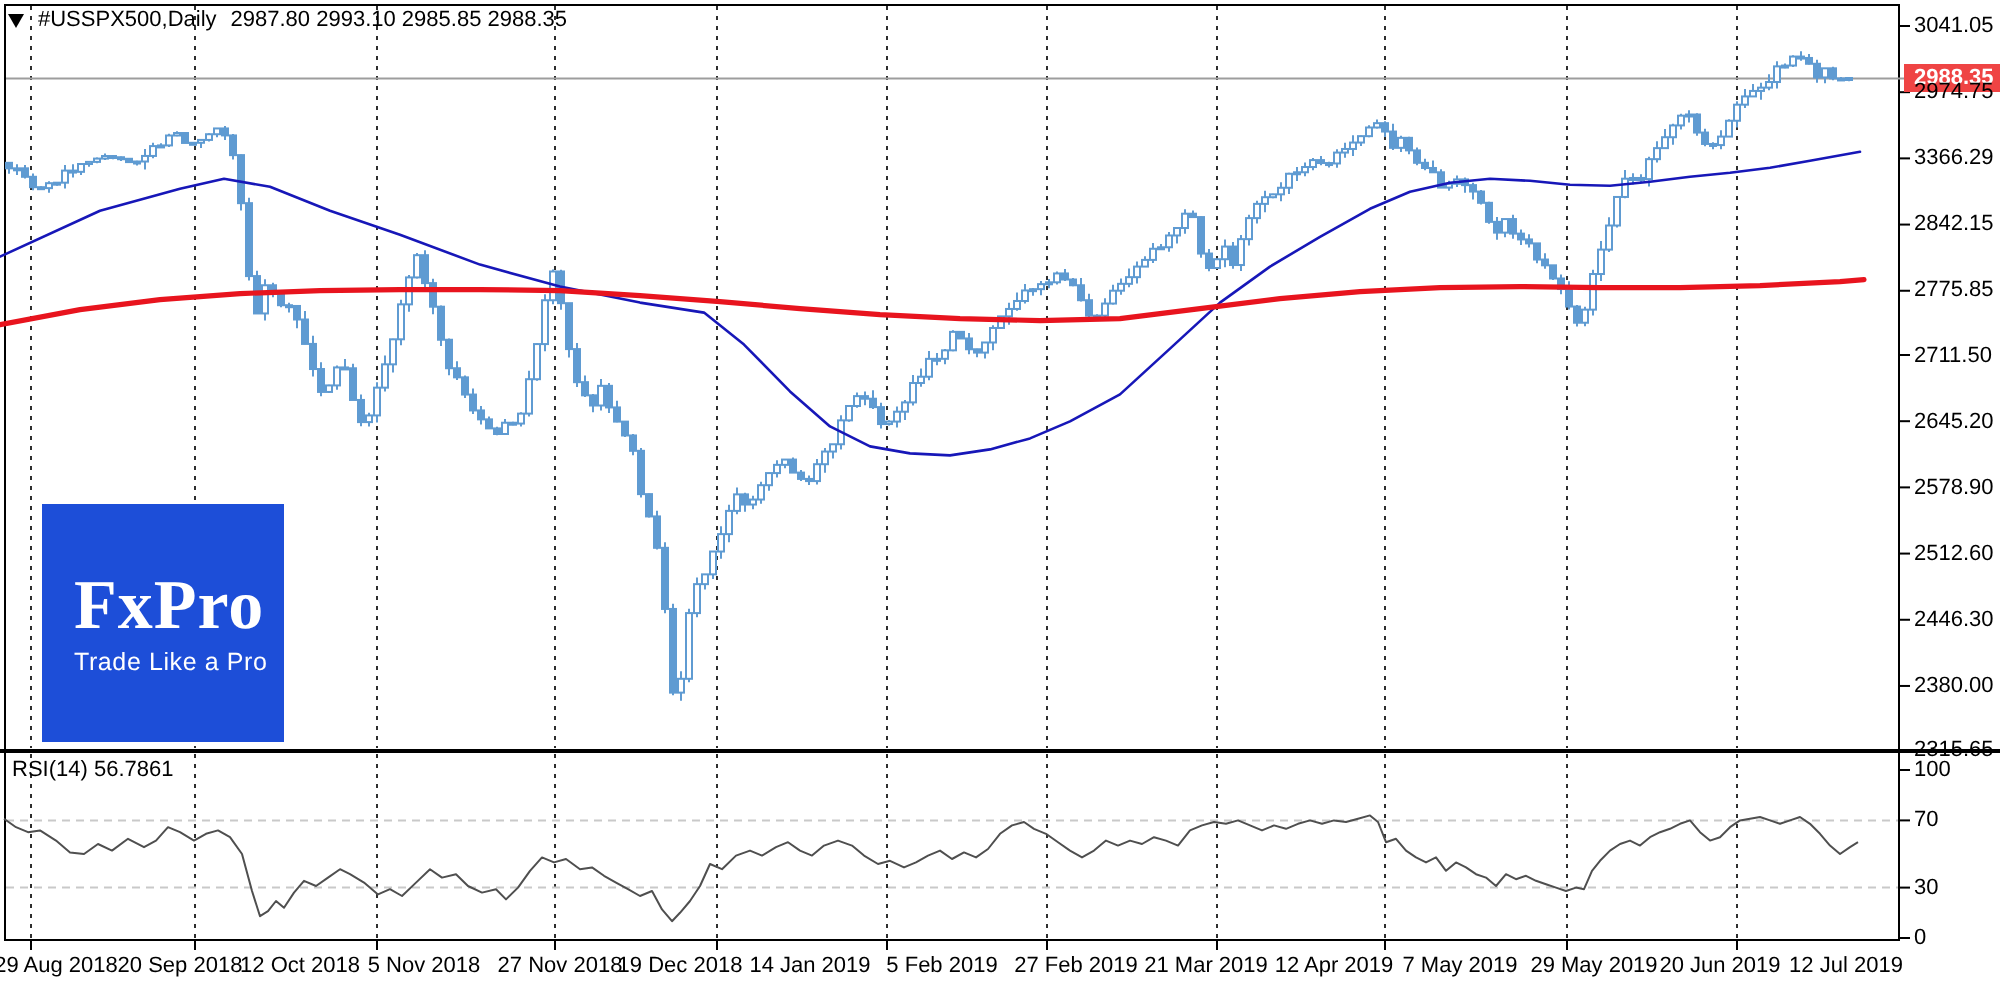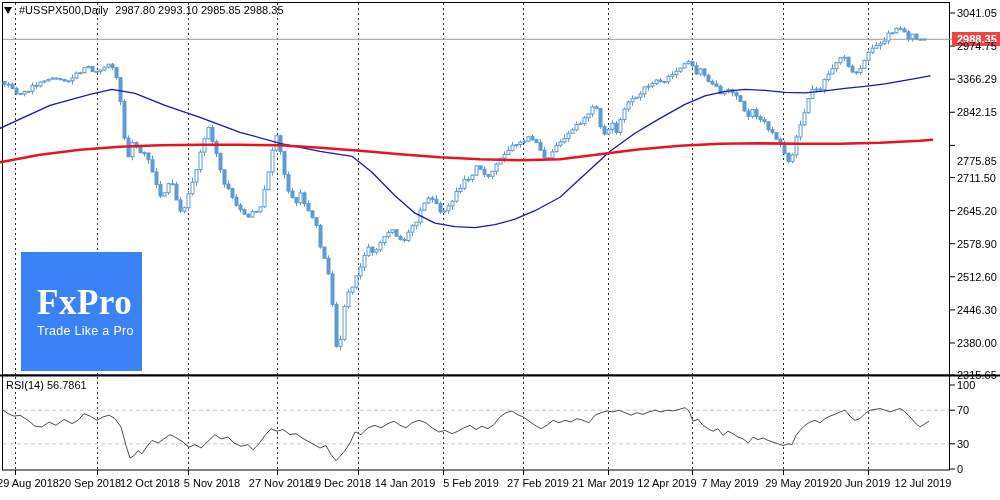--- a/index.html
+++ b/index.html
@@ -551,35 +551,35 @@
       <line x1="950" y1="443.8" x2="955" y2="443.8" stroke="#000000" stroke-width="1"></line>
       <line x1="950" y1="469" x2="955" y2="469" stroke="#000000" stroke-width="1"></line>
     </svg>
 
   <div class="hdr">
     <span class="tri"></span>
     <span>#USSPX500,Daily</span>
     <span>2987.80 2993.10 2985.85 2988.35</span>
   </div>
 
-  <div class="logo" id="fxpro-logo" style="background: #3b82f6; color: rgb(255, 255, 255);">
+  <div class="logo" id="fxpro-logo" style="background: #1d4ed8; color: rgb(255, 255, 255);">
     <span class="brand">FxPro</span>
     <span class="tagline">Trade Like a Pro</span>
   </div>
 
   <div class="rsi-lbl">RSI(14) 56.7861</div>
 
   <div class="tag-box" id="price-tag" style="top: 32px; background: #ef4444; color: rgb(255, 255, 255);">2988.35</div>
 
   <div id="labels">
       <div class="axis-label" style="left: 957px; top: 7px;">3041.05</div>
       <div class="axis-label" style="left: 957px; top: 40px;">2974.75</div>
       <div class="axis-label" style="left: 957px; top: 73px;">3366.29</div>
       <div class="axis-label" style="left: 957px; top: 106px;">2842.15</div>
-      <div class="axis-label" style="left: 957px; top: 139px; margin-top: 16px;">2775.85</div>
+      <div class="axis-label" style="left: 957px; top: 139px;">2775.85</div>
       <div class="axis-label" style="left: 957px; top: 172px;">2711.50</div>
       <div class="axis-label" style="left: 957px; top: 205px;">2645.20</div>
       <div class="axis-label" style="left: 957px; top: 238px;">2578.90</div>
       <div class="axis-label" style="left: 957px; top: 271px;">2512.60</div>
       <div class="axis-label" style="left: 957px; top: 304px;">2446.30</div>
       <div class="axis-label" style="left: 957px; top: 337px;">2380.00</div>
       <div class="axis-label" style="left: 957px; top: 369px;">2315.65</div>
       <div class="axis-label" style="left: 957px; top: 379px;">100</div>
       <div class="axis-label" style="left: 957px; top: 404px;">70</div>
       <div class="axis-label" style="left: 957px; top: 438px;">30</div>

